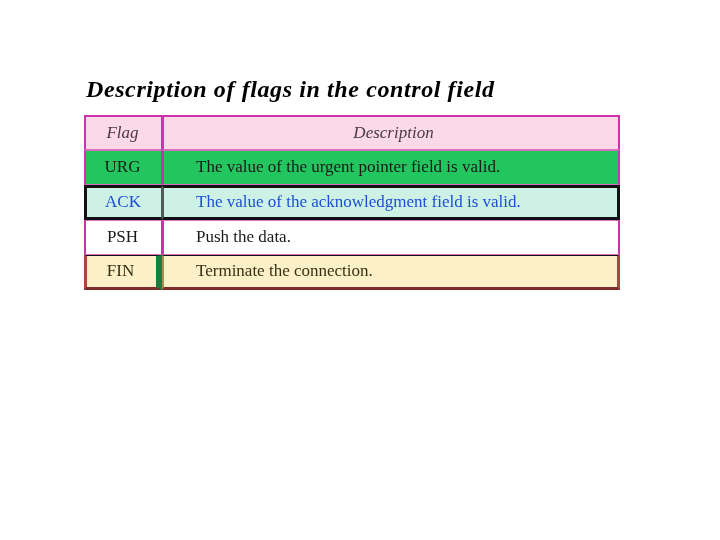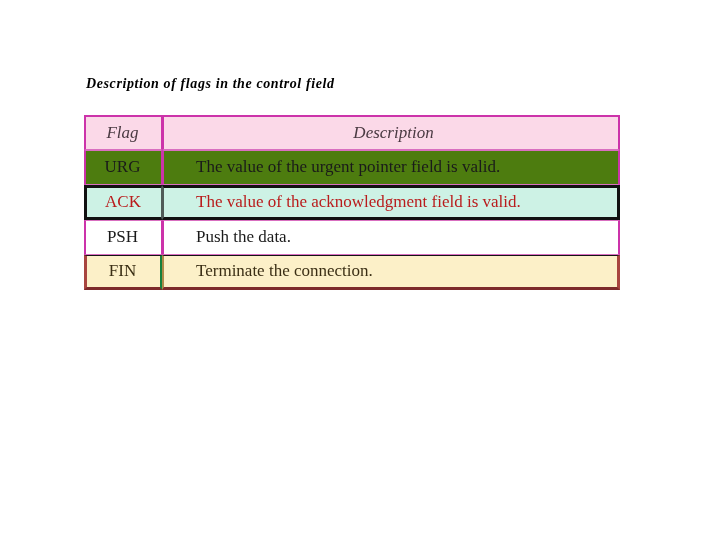--- a/index.html
+++ b/index.html
@@ -15,21 +15,21 @@
     font-family: "Liberation Serif", "DejaVu Serif", serif;
   }
 
   #page-title {
     position: absolute;
     left: 86px;
     top: 76px;
     font-family: "Liberation Serif", "DejaVu Serif", serif;
     font-weight: bold;
     font-style: italic;
-    font-size: 14px;
+    font-size: 24px;
     letter-spacing: 0.6px;
     color: #000000;
     white-space: nowrap;
   }
 
   #flags-table {
     position: absolute;
     left: 84px;
     top: 115px;
     width: 536px;
@@ -85,32 +85,32 @@
   }
   .row-header .flag-text,
   .row-header .desc-text {
     font-style: italic;
     font-size: 17px;
     color: #4a3a42;
   }
   .row-header .desc-text { text-align: center; padding-left: 5px; }
 
   
-  .row-urg .cell-flag, .row-urg .cell-desc { background: #4d7c0f; }
+  .row-urg .cell-flag, .row-urg .cell-desc { background: #22c55e; }
 
   
   .row-ack .cell-flag, .row-ack .cell-desc {
     background: #cdf2e5;
     border-top: 3px solid #111111;
     border-bottom: 3px solid #111111;
     color: #14564c;
   }
   .row-ack .cell-flag { border-left: 3px solid #111111; border-right: 1px solid #4f5b57; }
   .row-ack .cell-desc { border-left: 2px solid #4f5b57; border-right: 3px solid #111111; margin-top: 23px; }
-  .row-ack .desc-text, .row-ack .flag-text { color: #b91c1c; }
+  .row-ack .desc-text, .row-ack .flag-text { color: #1d4ed8; }
 
   
   .row-psh .cell-flag, .row-psh .cell-desc,
   .row-rst .cell-flag, .row-rst .cell-desc { background: #ffffff; }
 
   
   .row-syn .cell-flag, .row-syn .cell-desc {
     background: #ccccdf;
     border-top: 3px solid #141414;
     border-bottom: 3px solid #141414;
@@ -118,21 +118,21 @@
   .row-syn .cell-flag { border-left: 3px solid #141414; border-right: 1px solid #8a5f92; }
   .row-syn .cell-desc { border-left: 2px solid #8a5f92; border-right: 3px solid #7a4a86; }
   .row-syn .flag-text, .row-syn .desc-text { color: #32323f; }
 
   
   .row-fin .cell-flag, .row-fin .cell-desc {
     background: #fcf0c8;
     border-top: 1px solid #141414;
     border-bottom: 3px solid #7d2b2b;
   }
-  .row-fin .cell-flag { border-left: 3px solid #a8453f; border-right: 2px solid #15803d; }
+  .row-fin .cell-flag { border-left: 3px solid #a8453f; border-right: 6px solid #15803d; }
   .row-fin .cell-desc { border-left: 2px solid #b08a4a; border-right: 3px solid #a8453f; }
   .row-fin .flag-text, .row-fin .desc-text { color: #3a2e14; }
 </style>
 </head>
 <body>
 
 <div id="page-title">Description of flags in the control field</div>
 
 <table id="flags-table">
   <colgroup>

